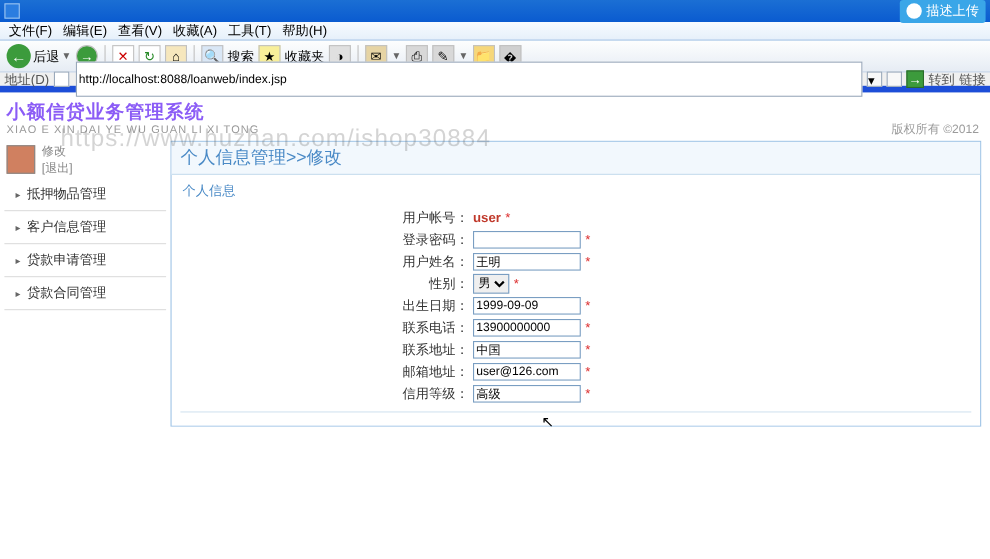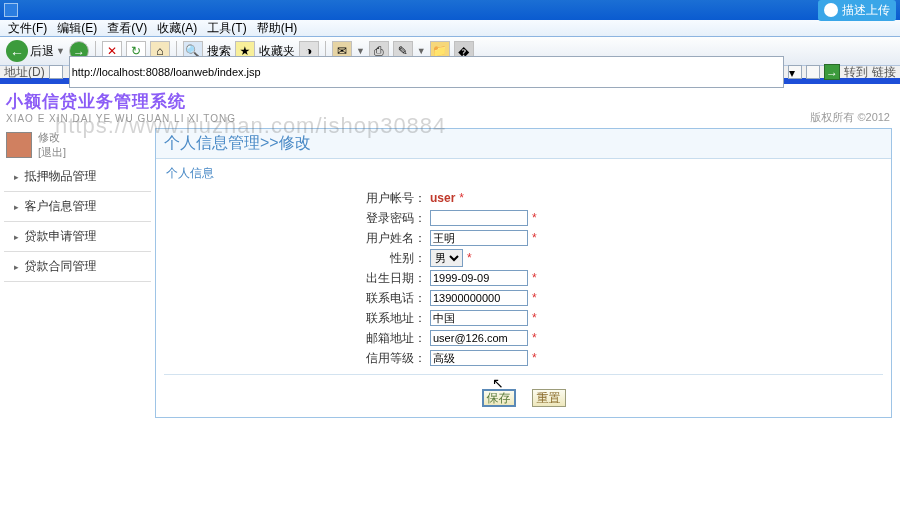--- a/index.html
+++ b/index.html
@@ -358,20 +358,16 @@
         <span class="req">*</span>
       </div>
       <div class="frow">
         <label>信用等级：</label>
         <input type="text" value="高级" style="">
         <span class="req">*</span>
       </div>
     </div>
 
     <div class="divider-line"></div>
-    <div class="btnbar">
-      <div class="btn primary">保存</div>
-      <div class="btn">重置</div>
-    </div>
   </div>
 </div>
 
 <div class="cursor-img">↖</div>
 
 </body></html>

